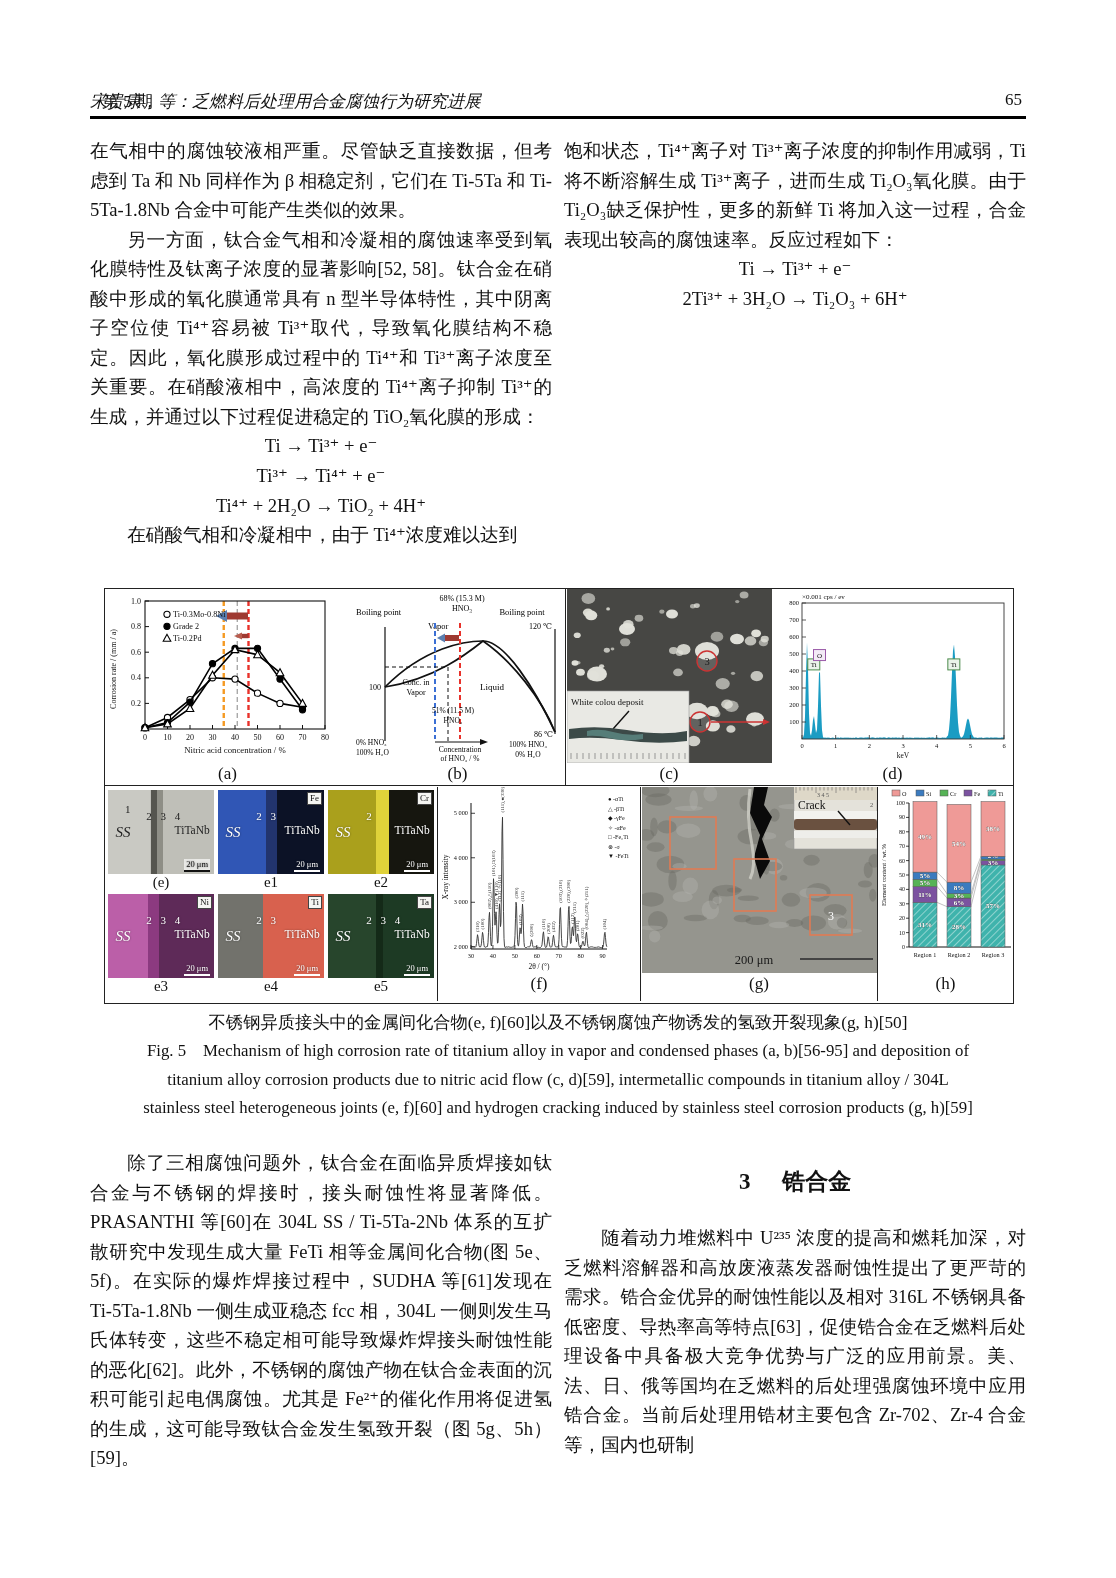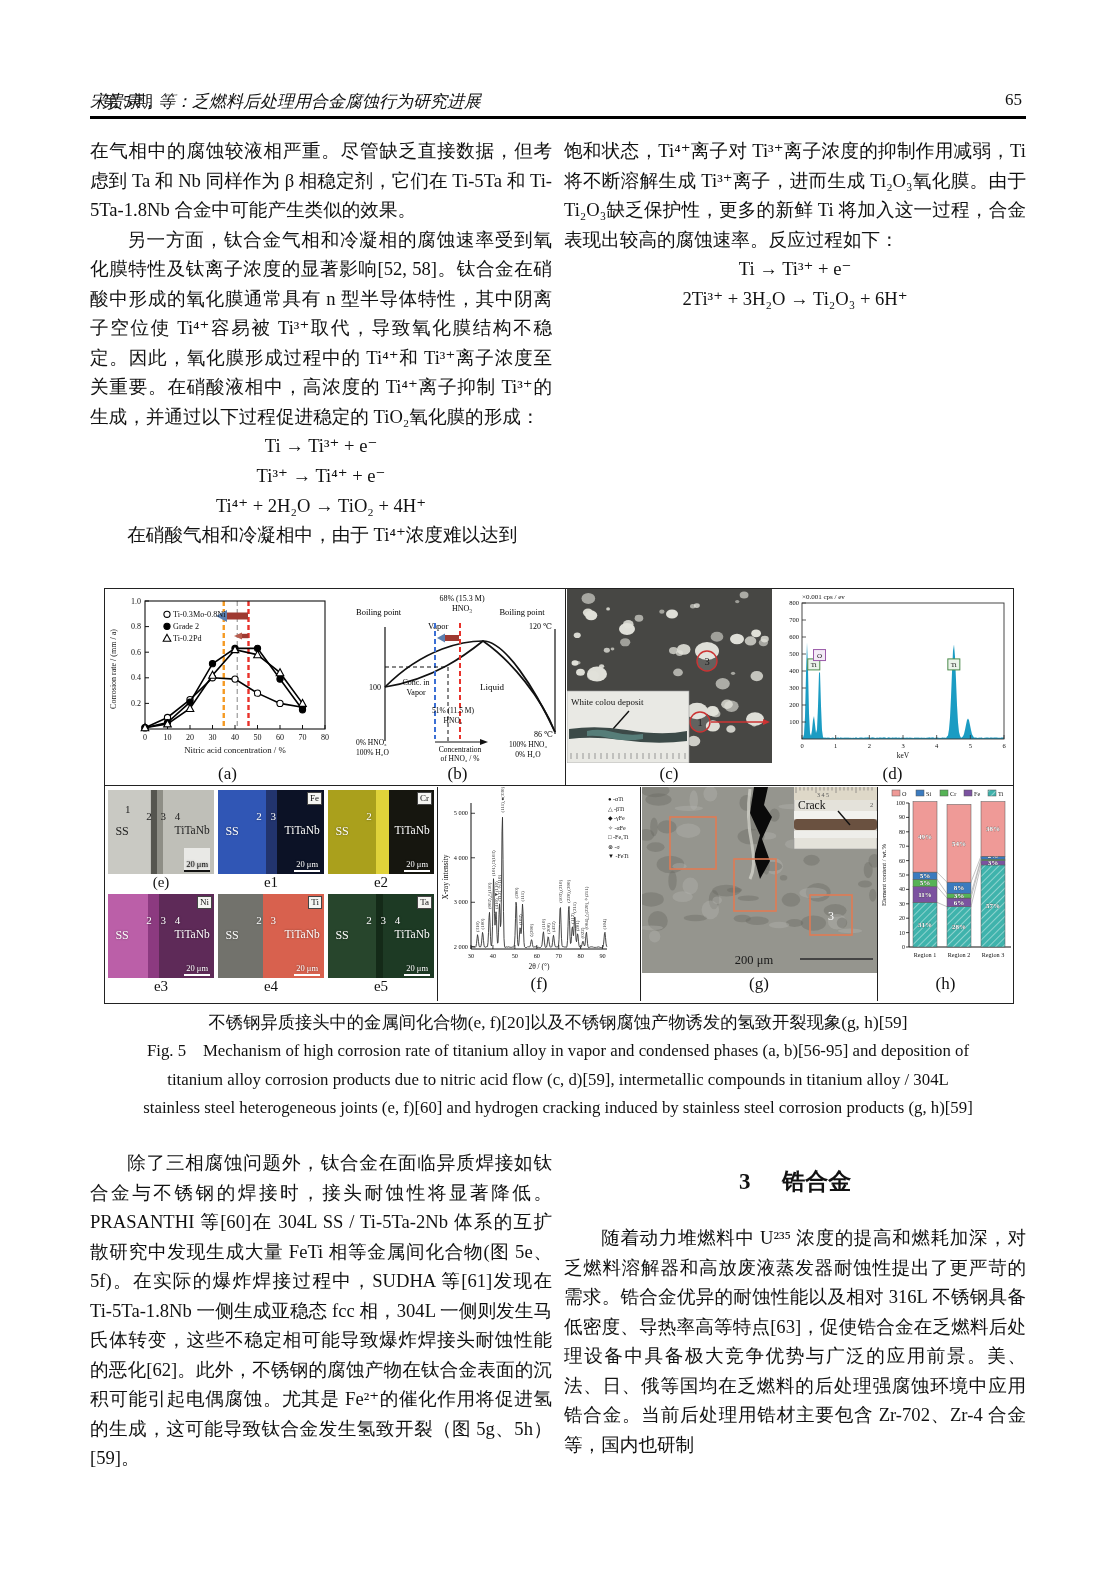--- a/index.html
+++ b/index.html
@@ -32,28 +32,28 @@
   #pe{left:0;width:332px;} #pf{left:332px;width:203px;border-left:1.5px solid #222;}
   #pg{left:535px;width:237px;border-left:1.5px solid #222;}
   #ph{left:772px;width:136px;border-left:1.5px solid #222;}
   .plabel{font-size:17px;line-height:20px;margin-top:1px;}
   svg text{font-family:"Liberation Serif","DejaVu Serif",serif;}
   
   .egrid{display:grid;grid-template-columns:repeat(3,108px);grid-column-gap:2px;grid-row-gap:4px;padding-top:3px;}
   .ecell{width:108px;}
   .eimg{position:relative;width:106px;height:84px;margin:0 auto;font-size:11px;color:#fff;}
   .eimg span{position:absolute;text-shadow:0 0 2px rgba(0,0,0,.5);}
-  .eimg .ss{left:7%;top:40%;font-size:12px;text-align:right;}
+  .eimg .ss{left:7%;top:40%;font-style:italic;font-size:15px;text-align:right;}
   .eimg .pre{left:16%;top:16%;}
   .eimg .nums{left:36%;top:24%;letter-spacing:3px;}
   .eimg .alloy{right:4%;top:40%;font-size:11.5px;}
   .eimg .tag{position:absolute;top:2px;right:2px;background:#f5f5f2;color:#111;
              border:1px solid #444;font-size:9px;line-height:11px;padding:0 2px;text-shadow:none;}
   .eimg .scale{position:absolute;right:4px;bottom:2px;font-size:8.5px;
-               border-bottom:2px solid #fff;padding:11px 2px 1px 2px;}
+               border-bottom:2px solid #fff;padding:0 2px 1px 2px;}
   .cell-e{background:linear-gradient(90deg,#c9c9c3 0 40%,#55554f 41% 46%,#8e8e86 46% 52%,#bfbfb8 52% 100%);}
   .cell-e .ss,.cell-e .pre,.cell-e .nums,.cell-e .alloy{color:#222;text-shadow:none;}
   .cell-e .scale{color:#111;border-bottom-color:#111;background:rgba(255,255,255,.65);}
   .cell-e1{background:linear-gradient(90deg,#3056b5 0 45%,#22346e 45% 56%,#0c1226 56% 100%);}
   .cell-e2{background:linear-gradient(90deg,#aaa01c 0 45%,#e0d23a 45% 58%,#16160f 58% 100%);}
   .cell-e3{background:linear-gradient(90deg,#bb5fa8 0 38%,#8c3a80 38% 48%,#5e2a58 48% 100%);}
   .cell-e4{background:linear-gradient(90deg,#72726c 0 42%,#d8614e 42% 100%);}
   .cell-e5{background:linear-gradient(90deg,#27452c 0 45%,#142a18 45% 52%,#1d3a24 52% 100%);}
   .elabel{text-align:center;font-size:15px;line-height:16px;}
   
@@ -673,21 +673,21 @@
             <line x1="58" y1="85.12" x2="68" y2="95.2" stroke="#999" stroke-width="0.6"></line>
             <line x1="92" y1="95.2" x2="102" y2="69.28" stroke="#999" stroke-width="0.6"></line>
             <text x="7" y="88" font-size="6.6" fill="#111" text-anchor="middle" transform="rotate(-90 7 88)">Element content / wt.%</text>
           </g>
       </svg>
       <div class="plabel">(h)</div>
     </div>
   </div>
 
   <div class="cap">
-    <div class="cn">不锈钢异质接头中的金属间化合物(e, f)[20]以及不锈钢腐蚀产物诱发的氢致开裂现象(g, h)[59]</div>
+    <div class="cn">不锈钢异质接头中的金属间化合物(e, f)[60]以及不锈钢腐蚀产物诱发的氢致开裂现象(g, h)[50]</div>
     <div class="en">Fig. 5　Mechanism of high corrosion rate of titanium alloy in vapor and condensed phases (a, b)[56-95] and deposition of</div>
     <div class="en">titanium alloy corrosion products due to nitric acid flow (c, d)[59], intermetallic compounds in titanium alloy / 304L</div>
     <div class="en">stainless steel heterogeneous joints (e, f)[60] and hydrogen cracking induced by stainless steel corrosion products (g, h)[59]</div>
   </div>
 
   <div class="colL2">
     <p class="t ind">除了三相腐蚀问题外，钛合金在面临异质焊接如钛合金与不锈钢的焊接时，接头耐蚀性将显著降低。PRASANTHI 等[60]在 304L SS / Ti-5Ta-2Nb 体系的互扩散研究中发现生成大量 FeTi 相等金属间化合物(图 5e、5f)。在实际的爆炸焊接过程中，SUDHA 等[61]发现在 Ti-5Ta-1.8Nb 一侧生成亚稳态 fcc 相，304L 一侧则发生马氏体转变，这些不稳定相可能导致爆炸焊接头耐蚀性能的恶化[62]。此外，不锈钢的腐蚀产物在钛合金表面的沉积可能引起电偶腐蚀。尤其是 Fe²⁺的催化作用将促进氢的生成，这可能导致钛合金发生氢致开裂（图 5g、5h）[59]。</p>
   </div>
 
   <div class="colR2">

